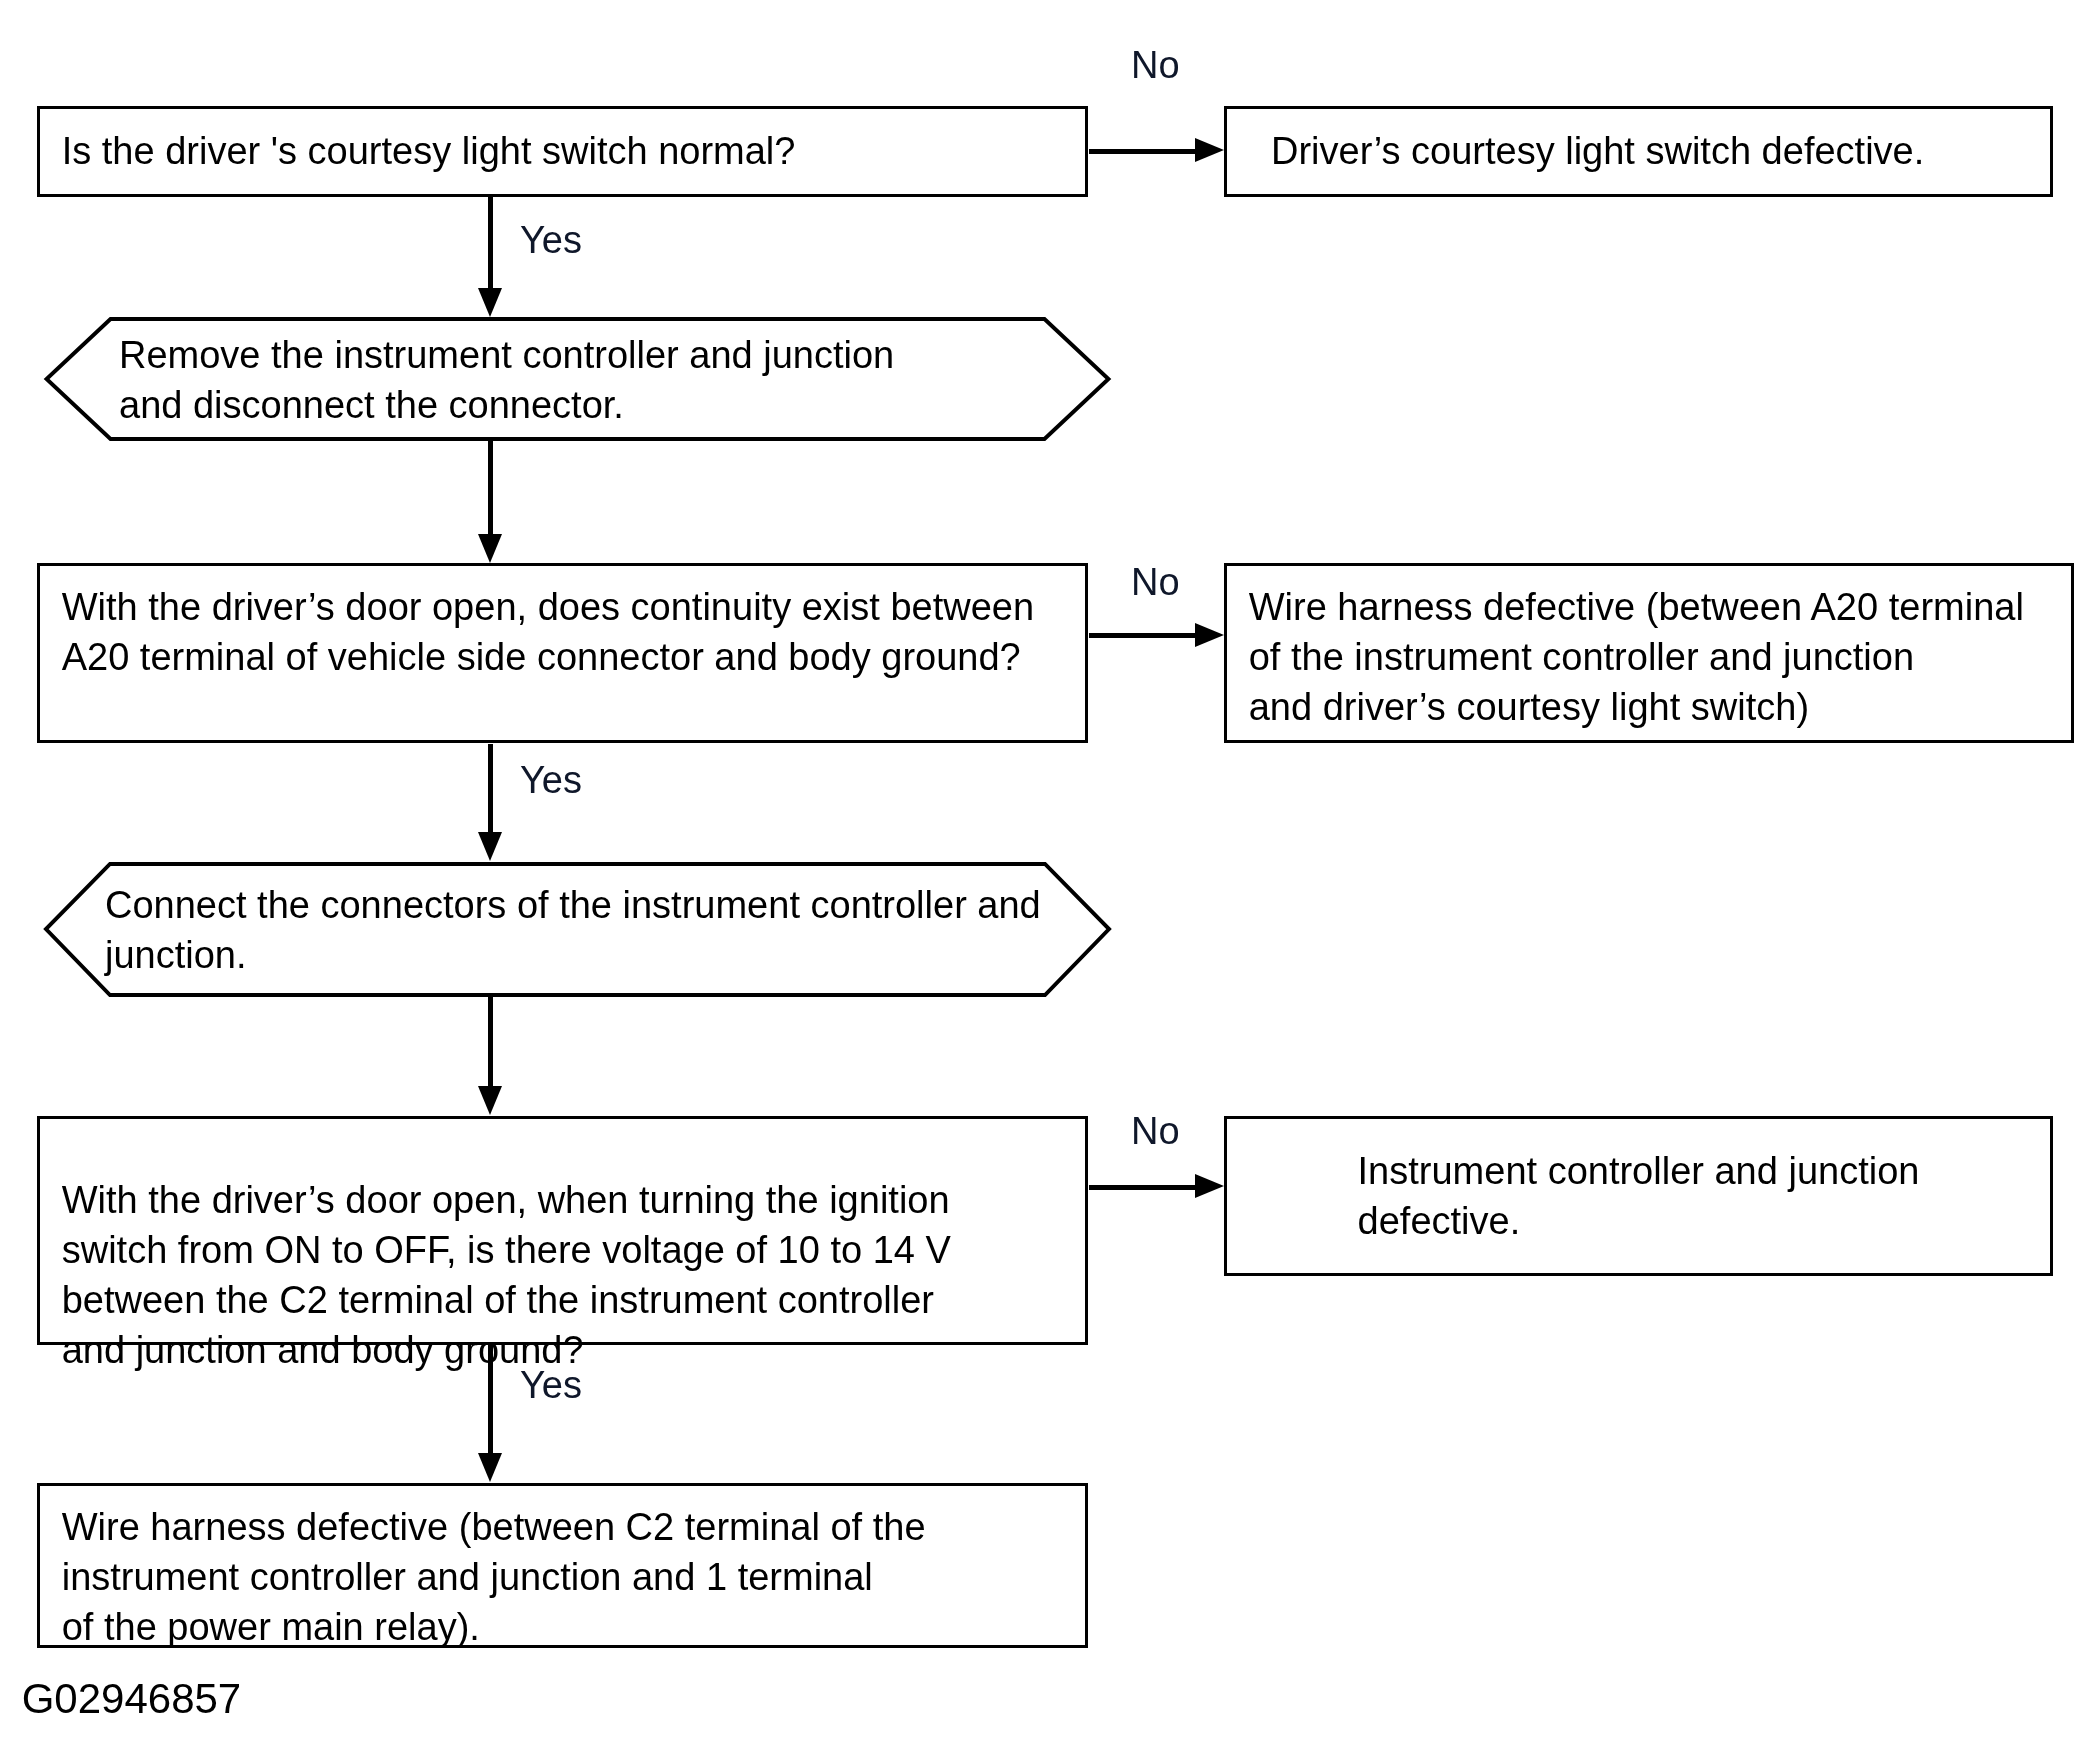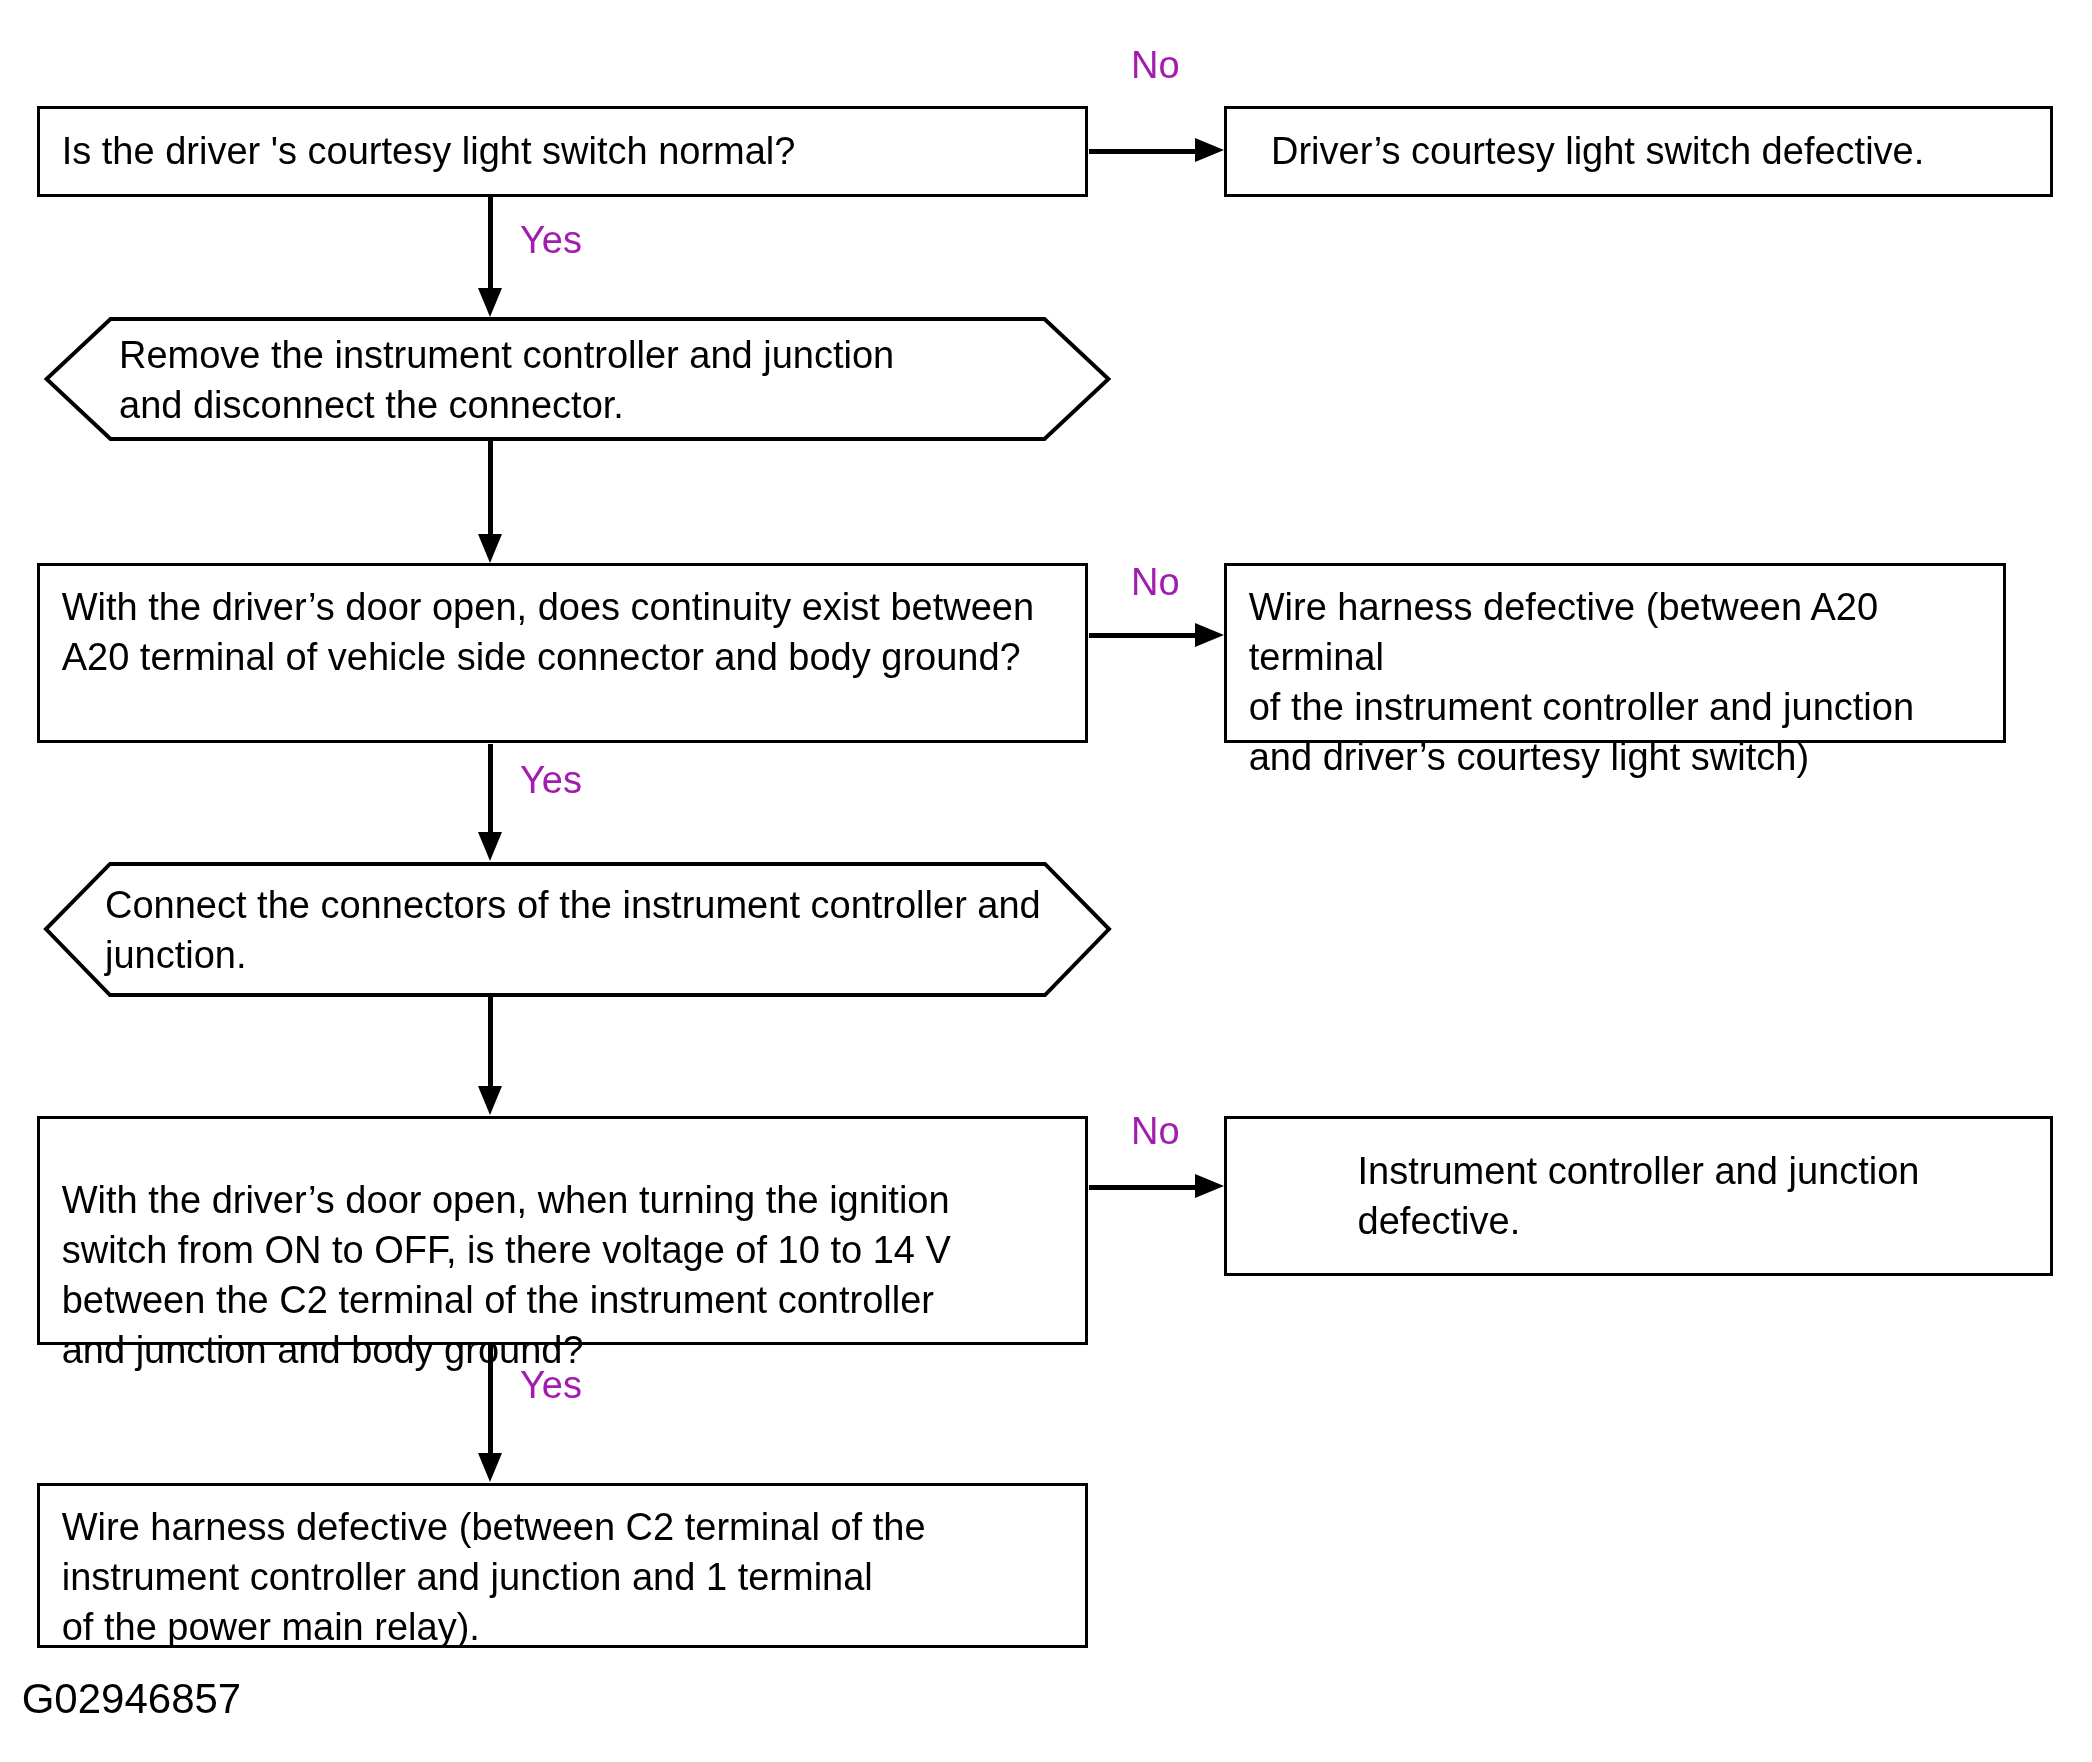--- a/index.html
+++ b/index.html
@@ -78,21 +78,21 @@
     height: 0;
     border-top: 12.8px solid transparent;
     border-bottom: 12.8px solid transparent;
     border-left: 29.6px solid #000000;
   }
 
   
   .edge-label {
     position: absolute;
     font-size: 38px;
-    color: #a21caf;
+    color: #0f172a;
     white-space: nowrap;
   }
 
   
   .fig-caption {
     position: absolute;
     font-size: 42px;
     color: #000000;
     white-space: nowrap;
   }
@@ -131,21 +131,21 @@
 
   <div class="node-rect" style="left:37px; top:563px; width:1051px; height:180px;">
     <span class="node-text" style="align-self:flex-start; padding-top:15.8px;">With the driver’s door open, does continuity exist between
 A20 terminal of vehicle side connector and body ground?</span>
   </div>
 
   <div class="conn-h" style="left:1089px; top:633px; width:108px;"></div>
   <div class="arrow-right" style="left:1195px; top:623px;"></div>
   <div class="edge-label" style="left:1131px; top:561px;">No</div>
 
-  <div class="node-rect" style="left:1224px; top:563px; width:782px; height:180px;">
+  <div class="node-rect" style="left:1224px; top:563px; width:850px; height:180px;">
     <span class="node-text" style="align-self:flex-start; padding-top:15.8px;">Wire harness defective (between A20 terminal
 of the instrument controller and junction
 and driver’s courtesy light switch)</span>
   </div>
 
   <div class="conn-v" style="left:488px; top:744px; height:89px;"></div>
   <div class="arrow-down" style="left:478px; top:832px;"></div>
   <div class="edge-label" style="left:520px; top:759px;">Yes</div>
 
   <div class="node-hex" style="left:44px; top:862px; width:1067px; height:121px;">

